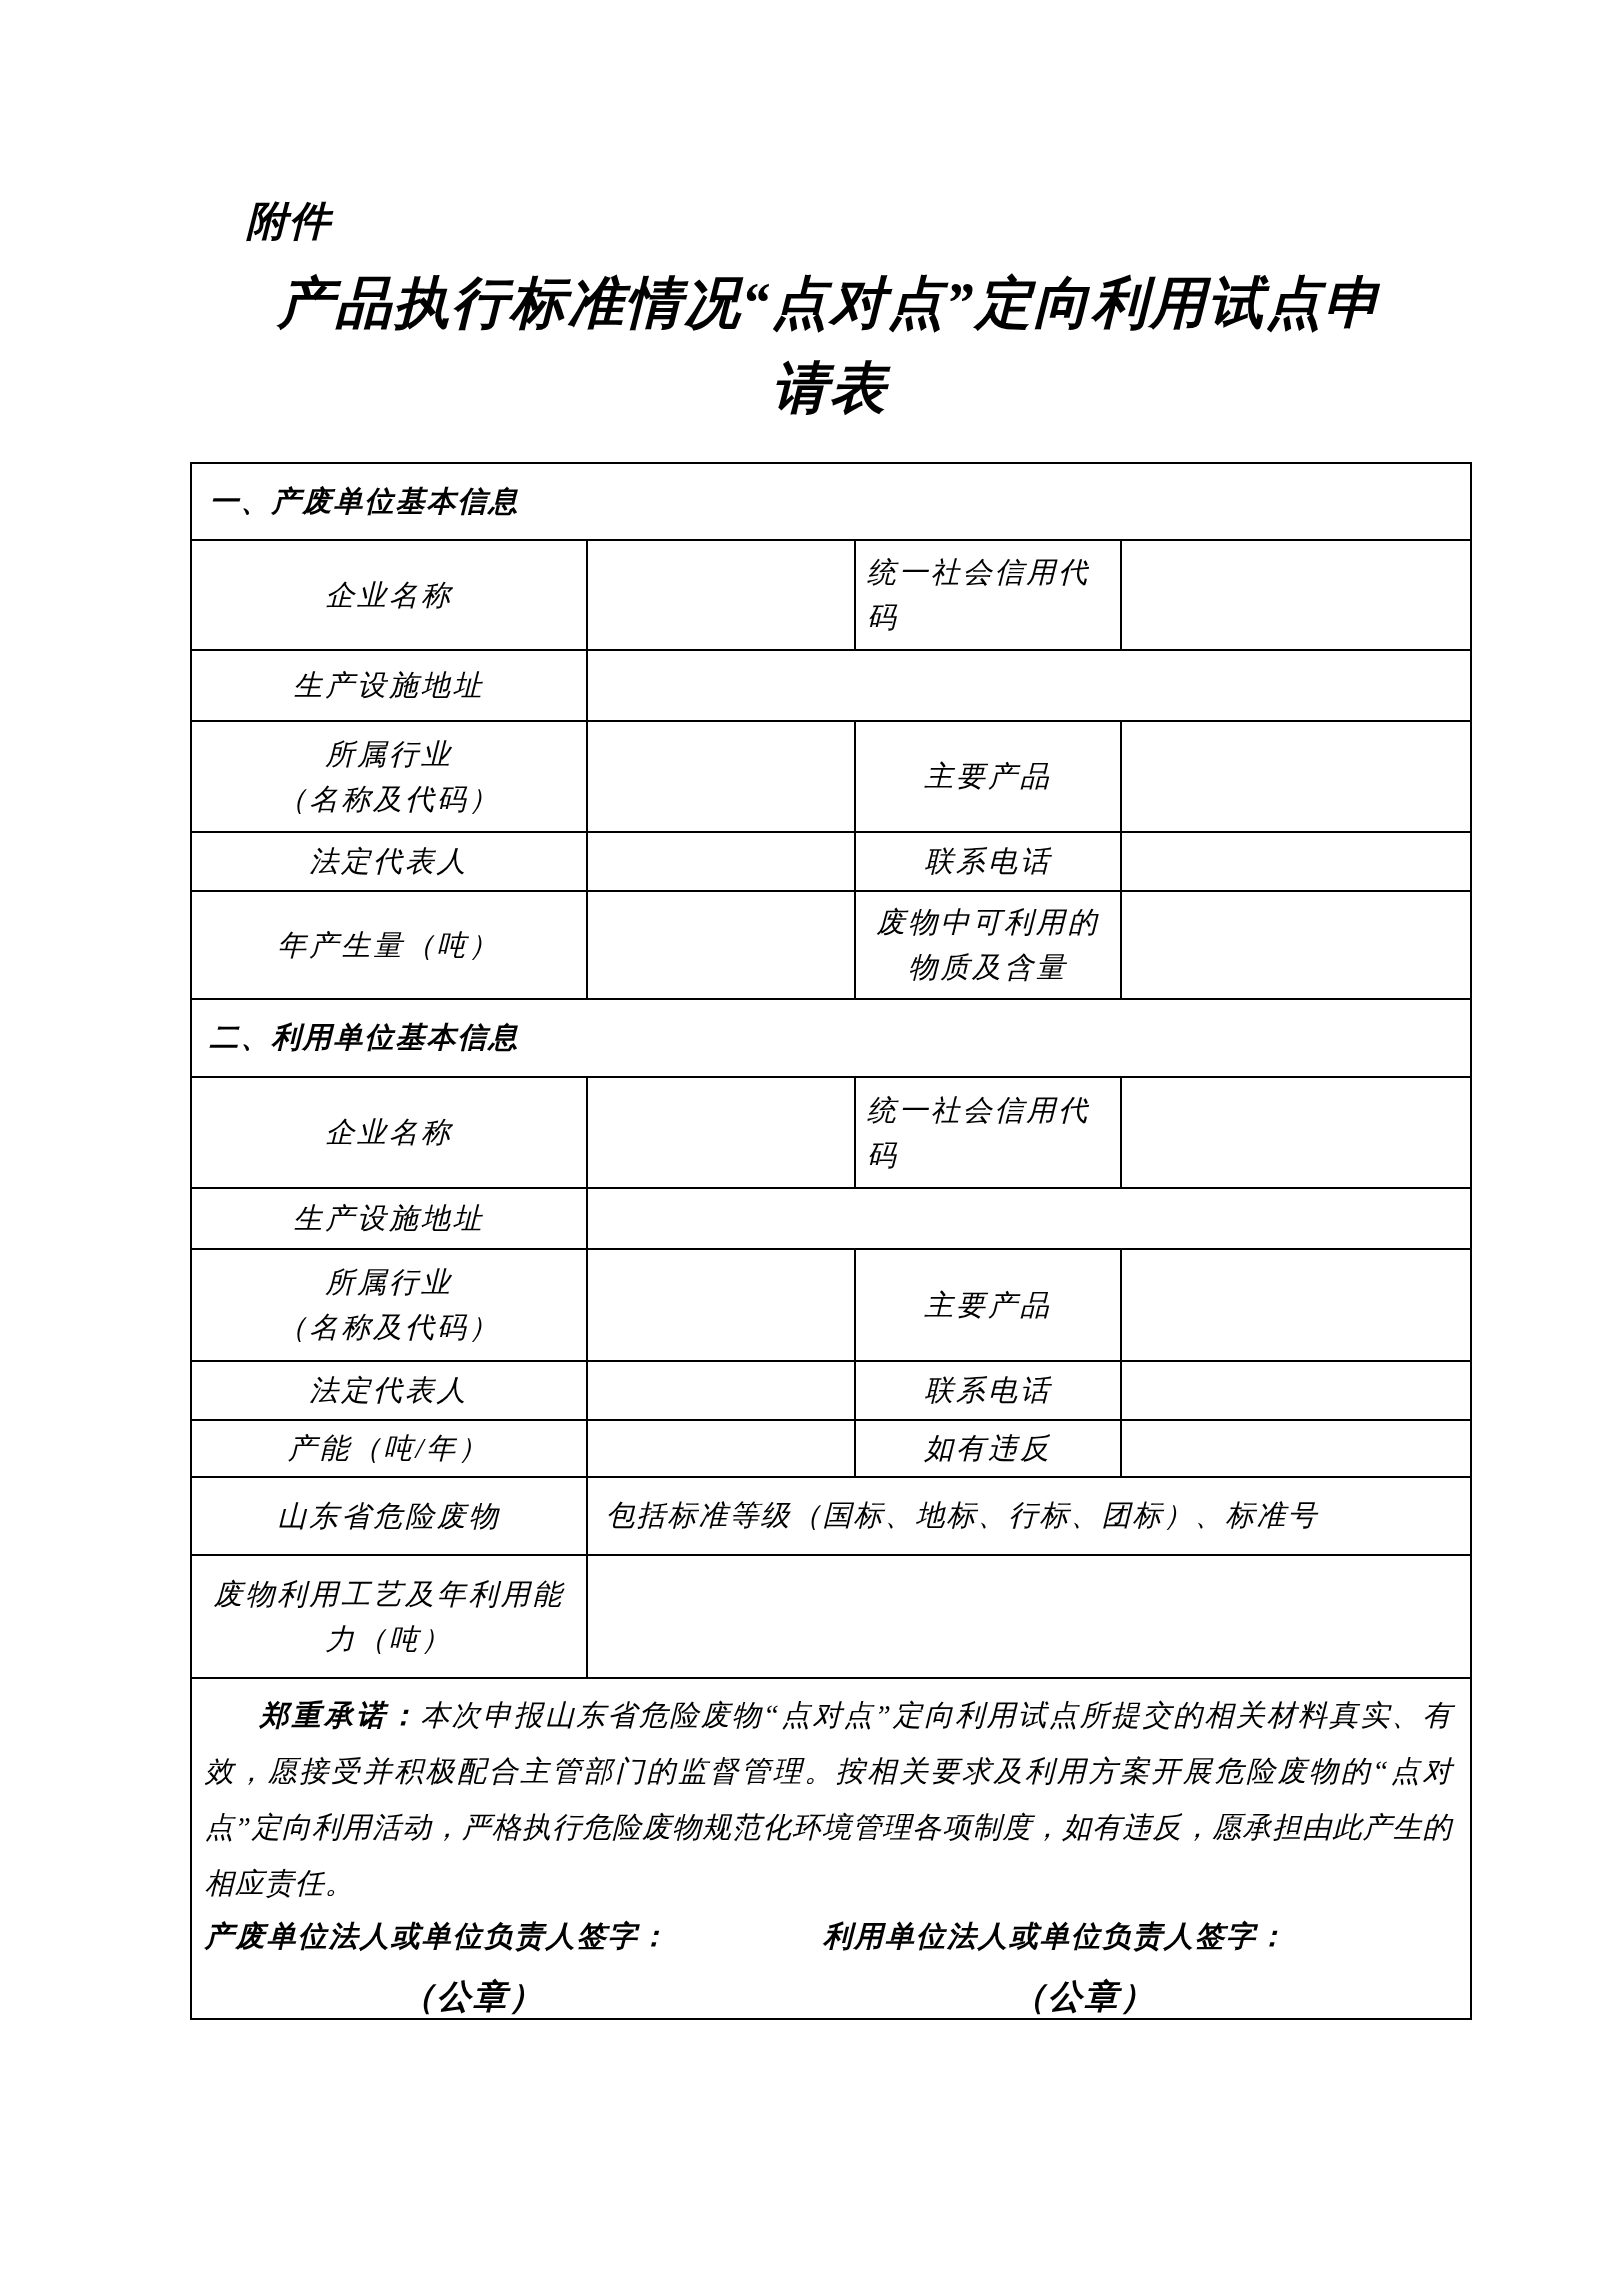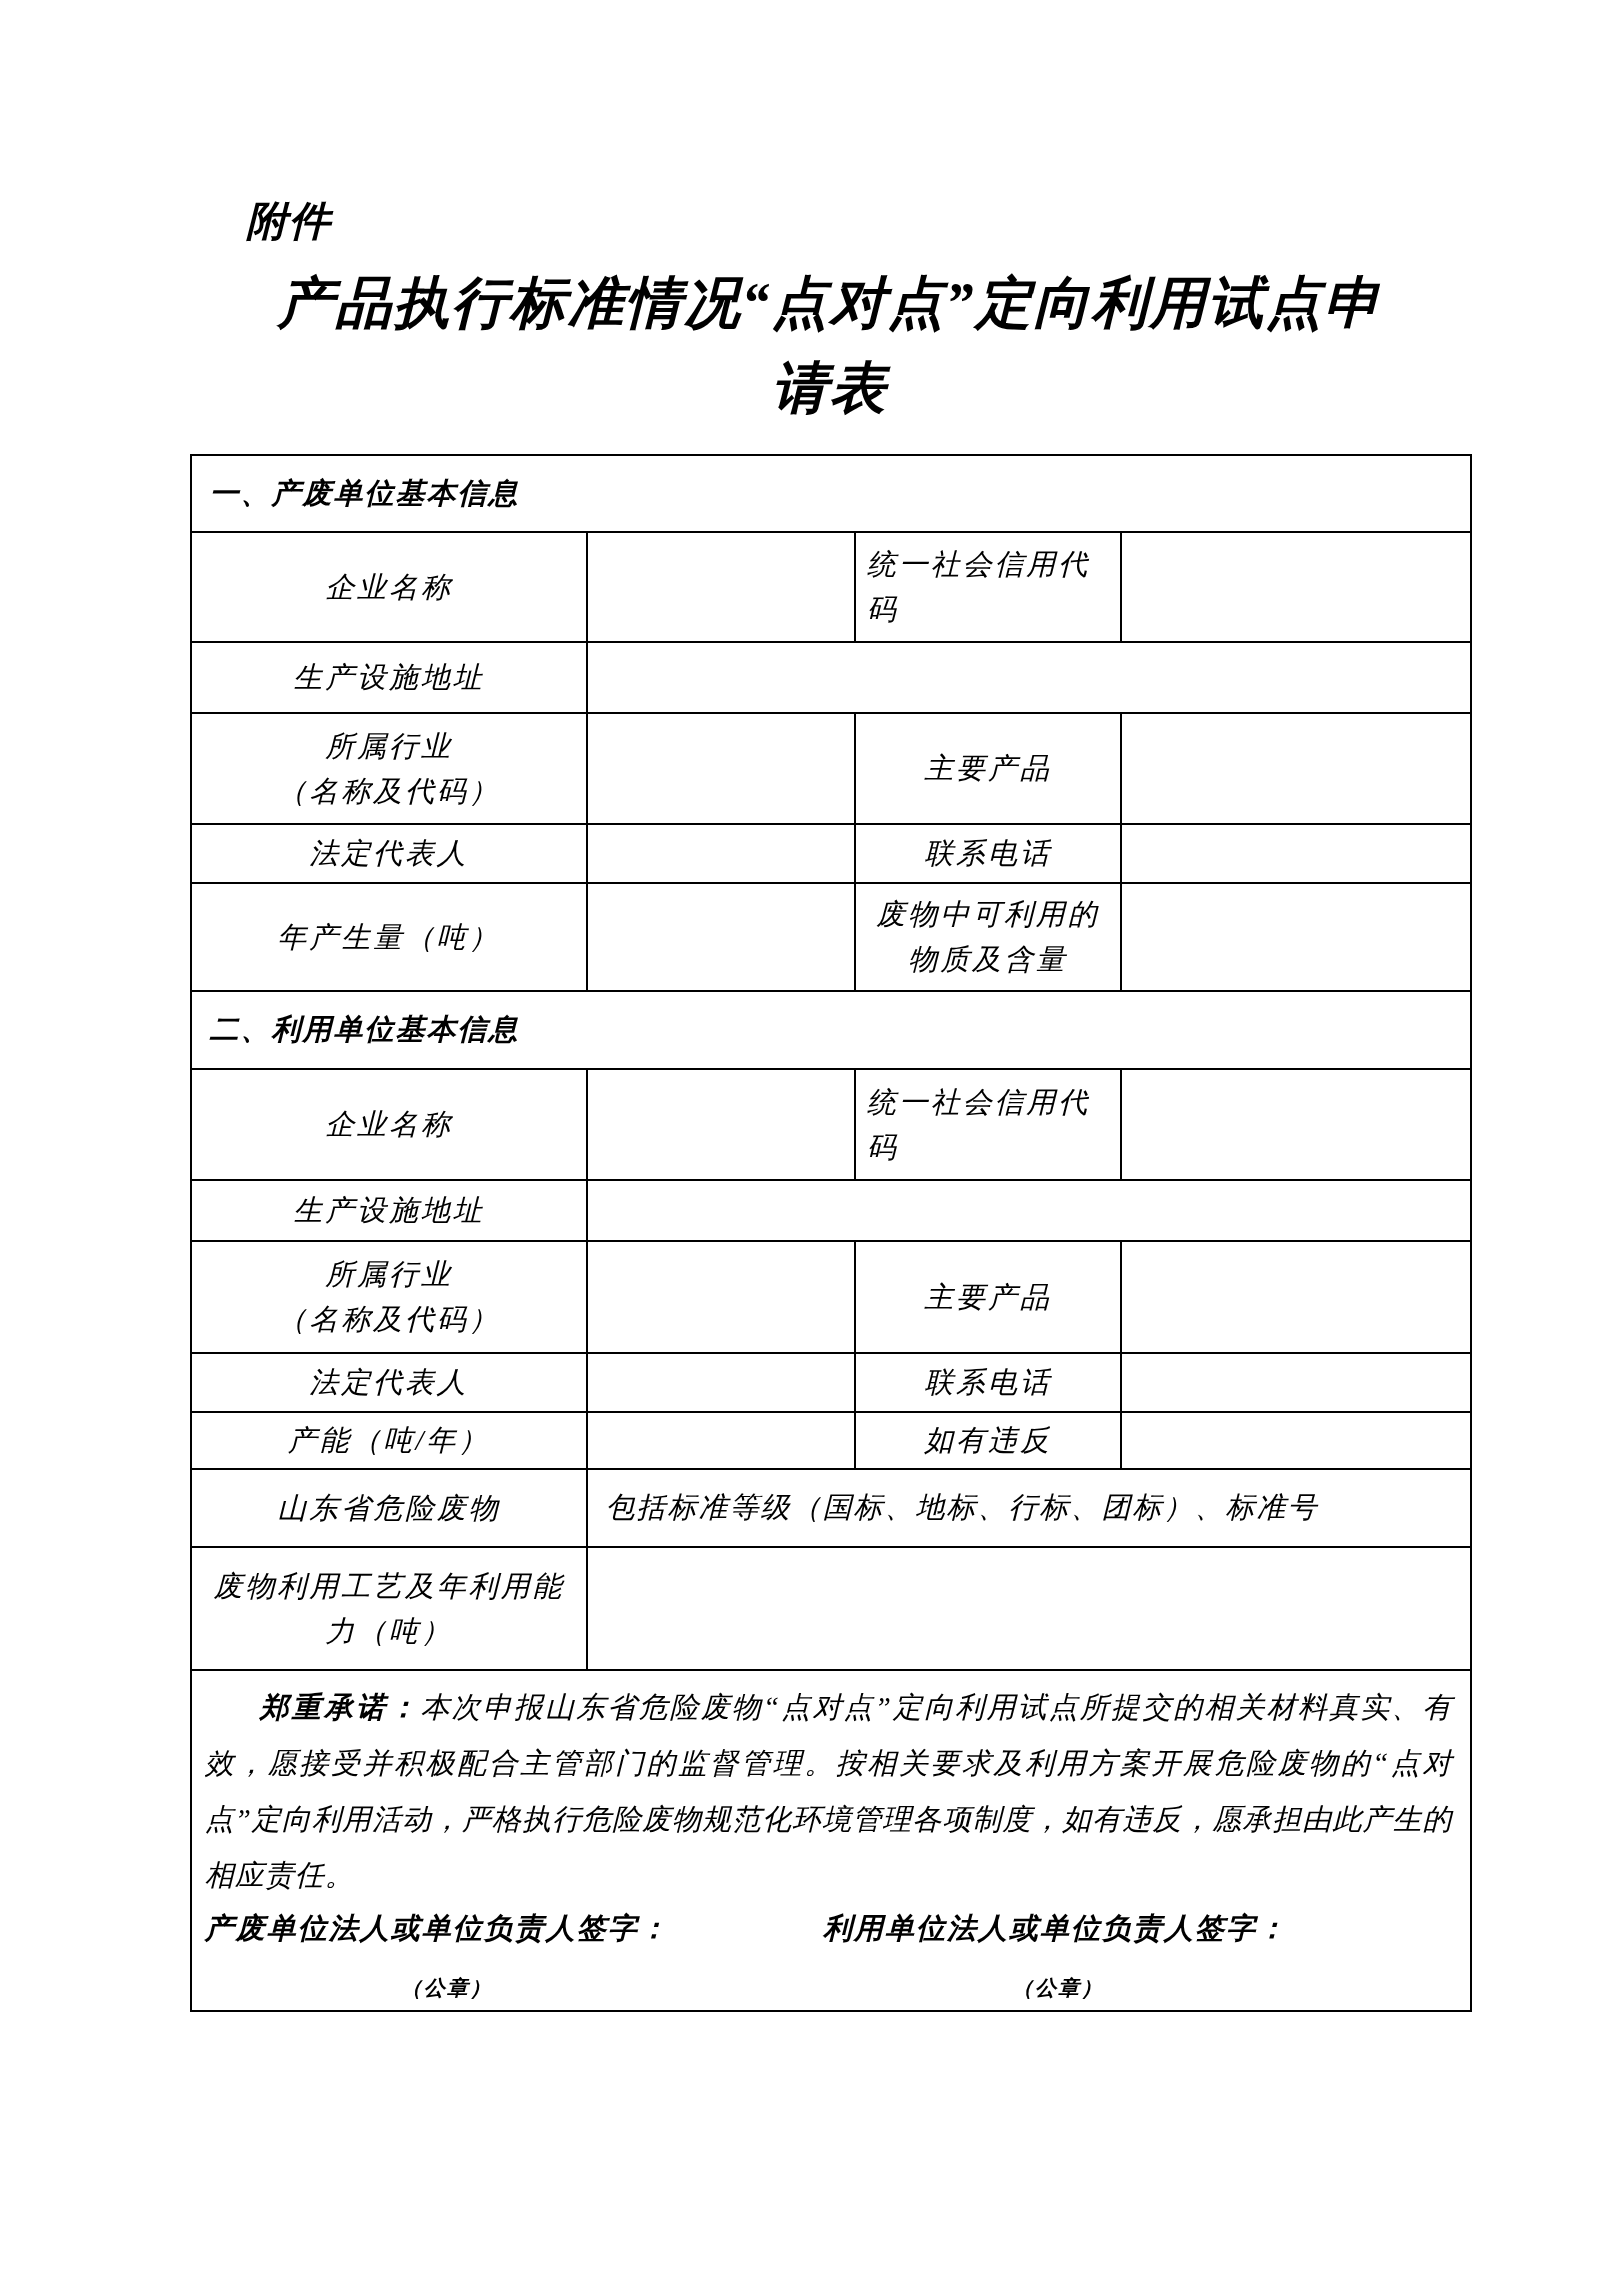--- a/index.html
+++ b/index.html
@@ -33,21 +33,21 @@
   .title {
     margin-top: 11.8px;
     text-align: center;
     font-weight: 700;
     font-size: 56px;
     line-height: 85px;
     letter-spacing: 2px;
     white-space: pre-line;
   }
   table.form {
-    margin-top: 23px;
+    margin-top: 31px;
     width: 1279px;
     border-collapse: collapse;
     table-layout: fixed;
     border: 2.9px solid #000;
     font-size: 29px;
   }
   table.form td {
     border: 2px solid #000;
     vertical-align: middle;
   }
@@ -96,21 +96,21 @@
     margin-top: 3.9px;
     font-weight: 700;
     font-size: 29px;
     line-height: 43px;
     letter-spacing: 2px;
   }
   .seal-row {
     display: flex;
     margin-top: 17.6px;
     font-weight: 700;
-    font-size: 21px;
+    font-size: 34px;
     line-height: 43px;
     letter-spacing: 2px;
   }
   .half-l { width: 49%; }
   .half-r { width: 51%; }
   .half-r .sign-label { margin-left: 6.9px; display: inline-block; }
   .seal { margin-left: 196px; display: inline-block; }
 </style>
 </head>
 <body>

